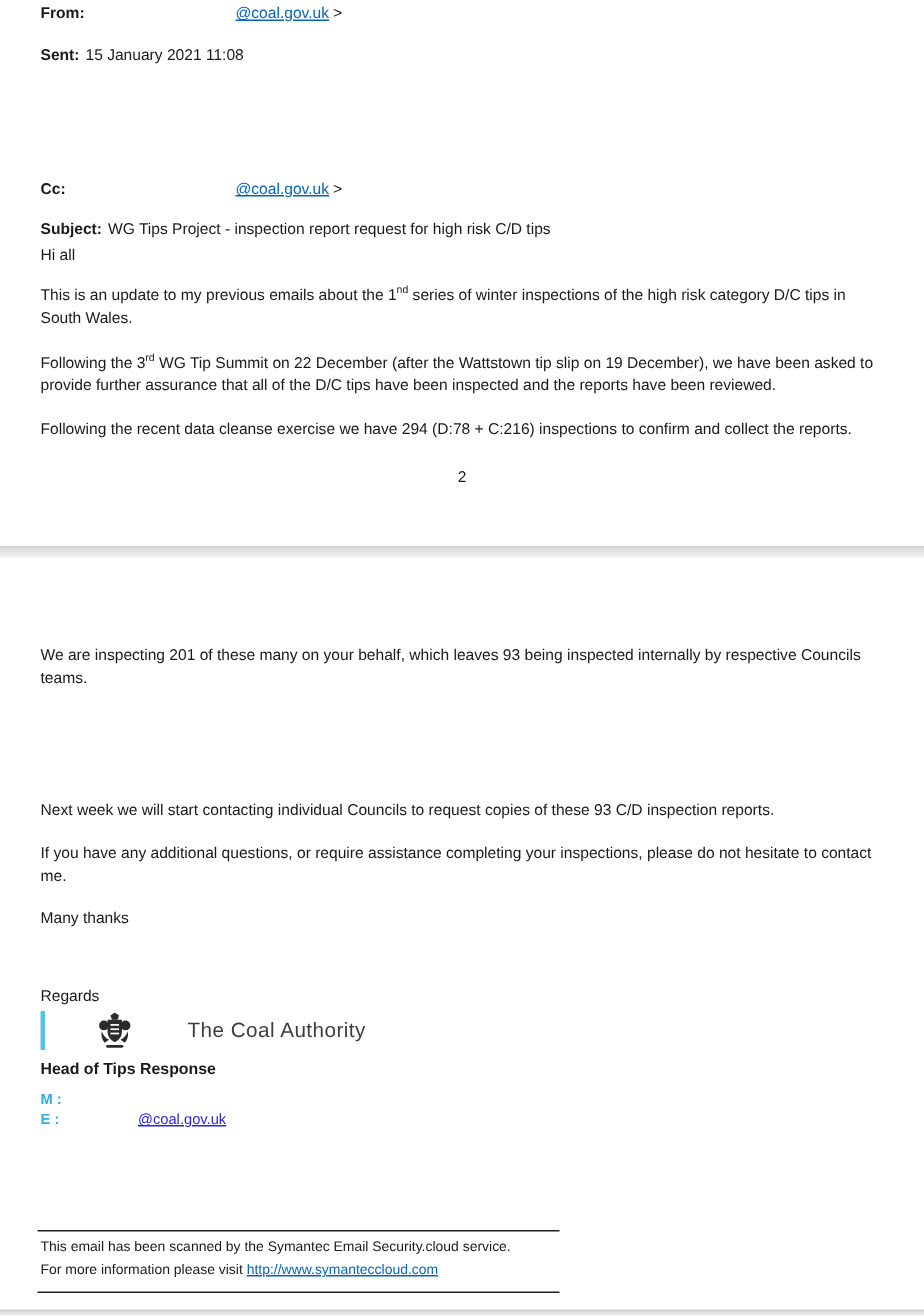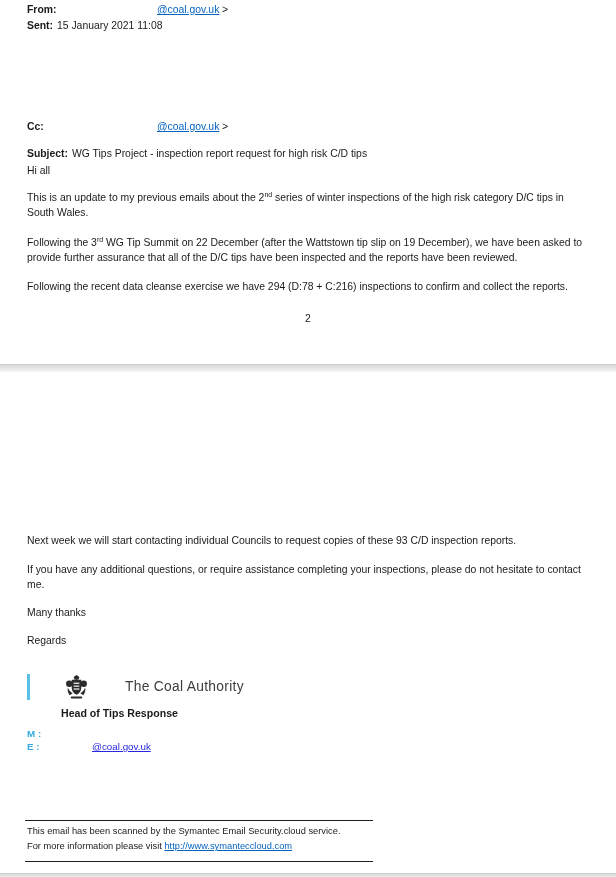--- a/index.html
+++ b/index.html
@@ -38,21 +38,21 @@
     background: linear-gradient(#d8d8d8, #f7f7f7);
     border-top: 1px solid #cfcfcf;
   }
 
   
   .logo { position: absolute; left: 27px; top: 673px; height: 27px; display: flex; align-items: center; gap: 31px; }
   .logo-bar { width: 3px; height: 26px; background: #5BC2E7; margin-right: 4px; }
   .crest { width: 23px; height: 24px; margin-right: 6px; }
   .org-name { font-size: 13.8px; color: #3d3d3d; letter-spacing: 0.3px; }
 
-  .job-title { position: absolute; left: 27px; top: 707px; font-weight: bold; font-size: 10.6px; margin-left: 34px; }
+  .job-title { position: absolute; left: 27px; top: 707px; font-weight: bold; font-size: 10.6px; }
   .contact-line { position: absolute; left: 27px; font-weight: bold; font-size: 9.8px; color: #33ABE0; }
   .email-link { position: absolute; left: 65px; top: 0; font-weight: normal; color: #2727DE; text-decoration: underline; cursor: pointer; }
 
   
   .rule { position: absolute; left: 25px; width: 348px; border-top: 1.4px solid #1f1f1f; }
   .foot-text { position: absolute; left: 27px; width: 400px; font-size: 9.3px; line-height: 15px; white-space: nowrap; }
   .bottom-band {
     position: absolute; left: 0; top: 873px; width: 616px; height: 4px;
     background: linear-gradient(#d8d8d8, #ededed);
     border-top: 1px solid #cfcfcf;
@@ -62,55 +62,56 @@
 <body>
 
 <div class="page">
 
   <div class="row" style="top:4px;">
     <span class="b">From:</span>
     <a class="lnk addr-link">@coal.gov.uk</a>
     <span class="addr-link" style="left:195px;">&gt;</span>
   </div>
 
-  <div class="row" style="top:20px;">
+  <div class="row" style="top:32px;">
     <span class="lbl">Sent:</span><span>15 January 2021 11:08</span>
   </div>
 
 
   <div class="row" style="top:121px;">
     <span class="b">Cc:</span>
     <a class="lnk addr-link">@coal.gov.uk</a>
     <span class="addr-link" style="left:195px;">&gt;</span>
   </div>
 
   <div class="row" style="top:148px;">
     <span class="lbl">Subject:</span><span>WG Tips Project - inspection report request for high risk C/D tips</span>
   </div>
 
   <div class="para" style="top:163px;">Hi all</div>
 
-  <p class="para" style="top:190px;"><span>This is an update to my previous emails about the 2</span><sup>nd</sup><span> series of winter inspections of the high risk category D/C tips in South Wales.</span></p>
+  <p class="para" style="top:190px;"><span>This is an update to my previous emails about the 1</span><sup>nd</sup><span> series of winter inspections of the high risk category D/C tips in South Wales.</span></p>
 
   <p class="para" style="top:235px;"><span>Following the 3</span><sup>rd</sup><span> WG Tip Summit on 22 December (after the Wattstown tip slip on 19 December), we have been asked to provide further assurance that all of the D/C tips have been inspected and the reports have been reviewed.</span></p>
 
   <p class="para" style="top:279px;">Following the recent data cleanse exercise we have 294 (D:78 + C:216) inspections to confirm and collect the reports.</p>
 
   <div class="pagenum">2</div>
 
   <div class="pbreak"></div>
 
+  <p class="para" style="top:430px;">We are inspecting 201 of these many on your behalf, which leaves 93 being inspected internally by respective Councils teams.</p>
 
 
   <p class="para" style="top:533px;">Next week we will start contacting individual Councils to request copies of these 93 C/D inspection reports.</p>
 
   <p class="para" style="top:562px;">If you have any additional questions, or require assistance completing your inspections, please do not hesitate to contact me.</p>
 
   <div class="para" style="top:605px;">Many thanks</div>
-  <div class="para" style="top:633px;">Regards</div>
+  <div class="para" style="top:657px;">Regards</div>
 
   <div class="logo">
     <div class="logo-bar"></div>
     <svg class="crest" viewBox="0 0 24 25">
       <g fill="#2b2b2b">
         <path d="M9 2 L12 0 L15 2 L14 5 L10 5 Z"></path>
         <circle cx="4.5" cy="9" r="3.4"></circle>
         <circle cx="19.5" cy="9" r="3.4"></circle>
         <path d="M7 5 h10 v8 c0 4 -2.5 6.5 -5 7.5 c-2.5 -1 -5 -3.5 -5 -7.5 Z"></path>
         <path d="M3 13 c1 3 3 5 5 6 l-3 2 c-2 -2 -2.6 -5 -2 -8 Z"></path>

